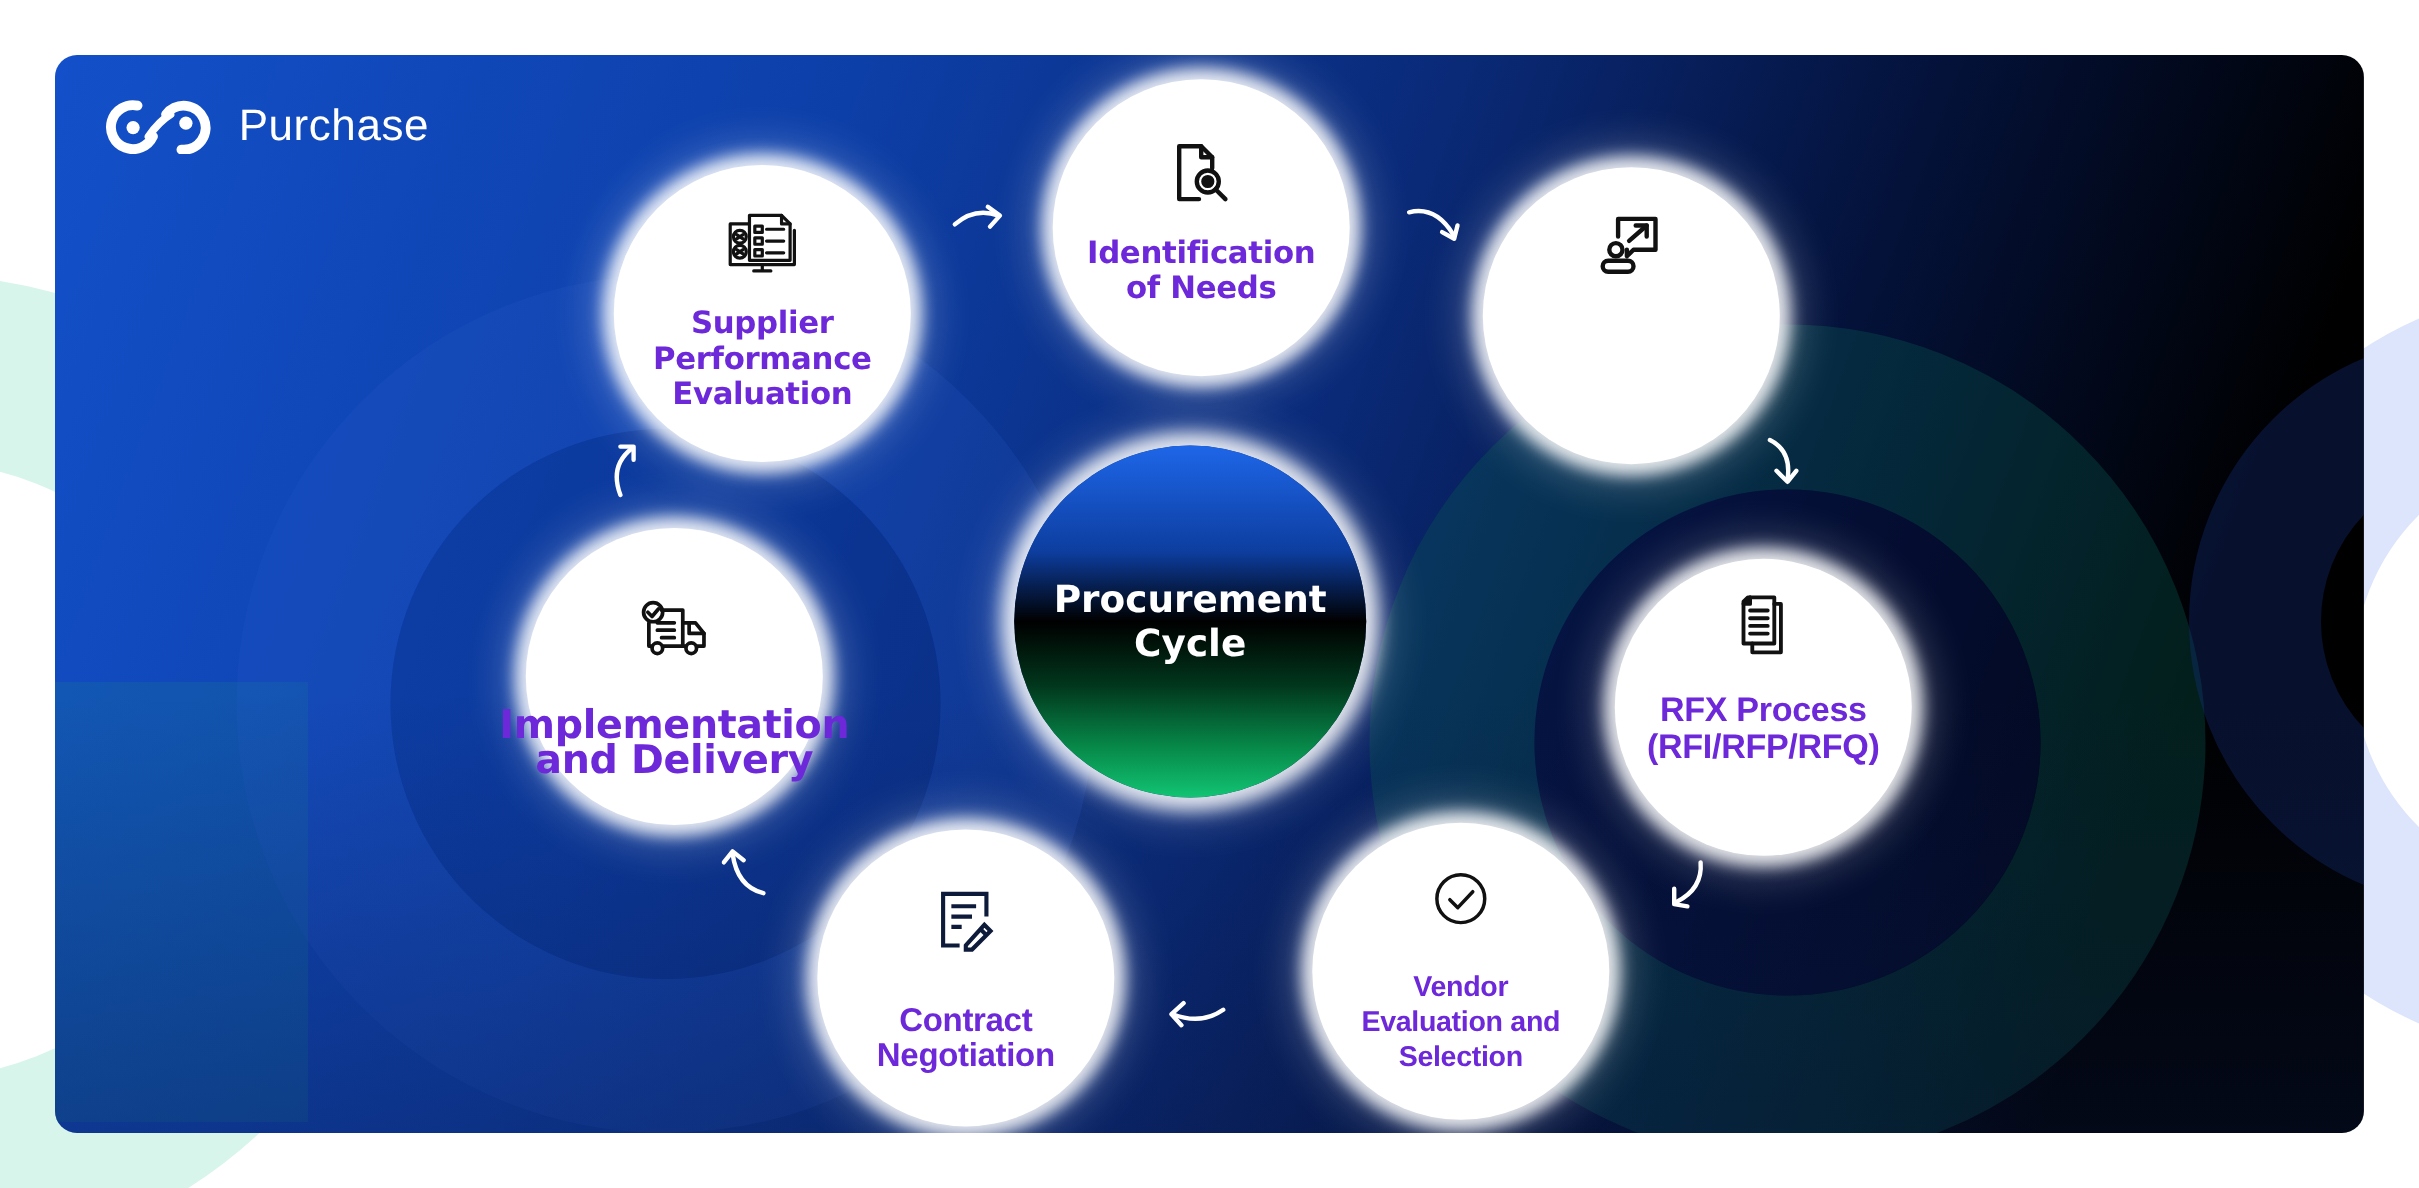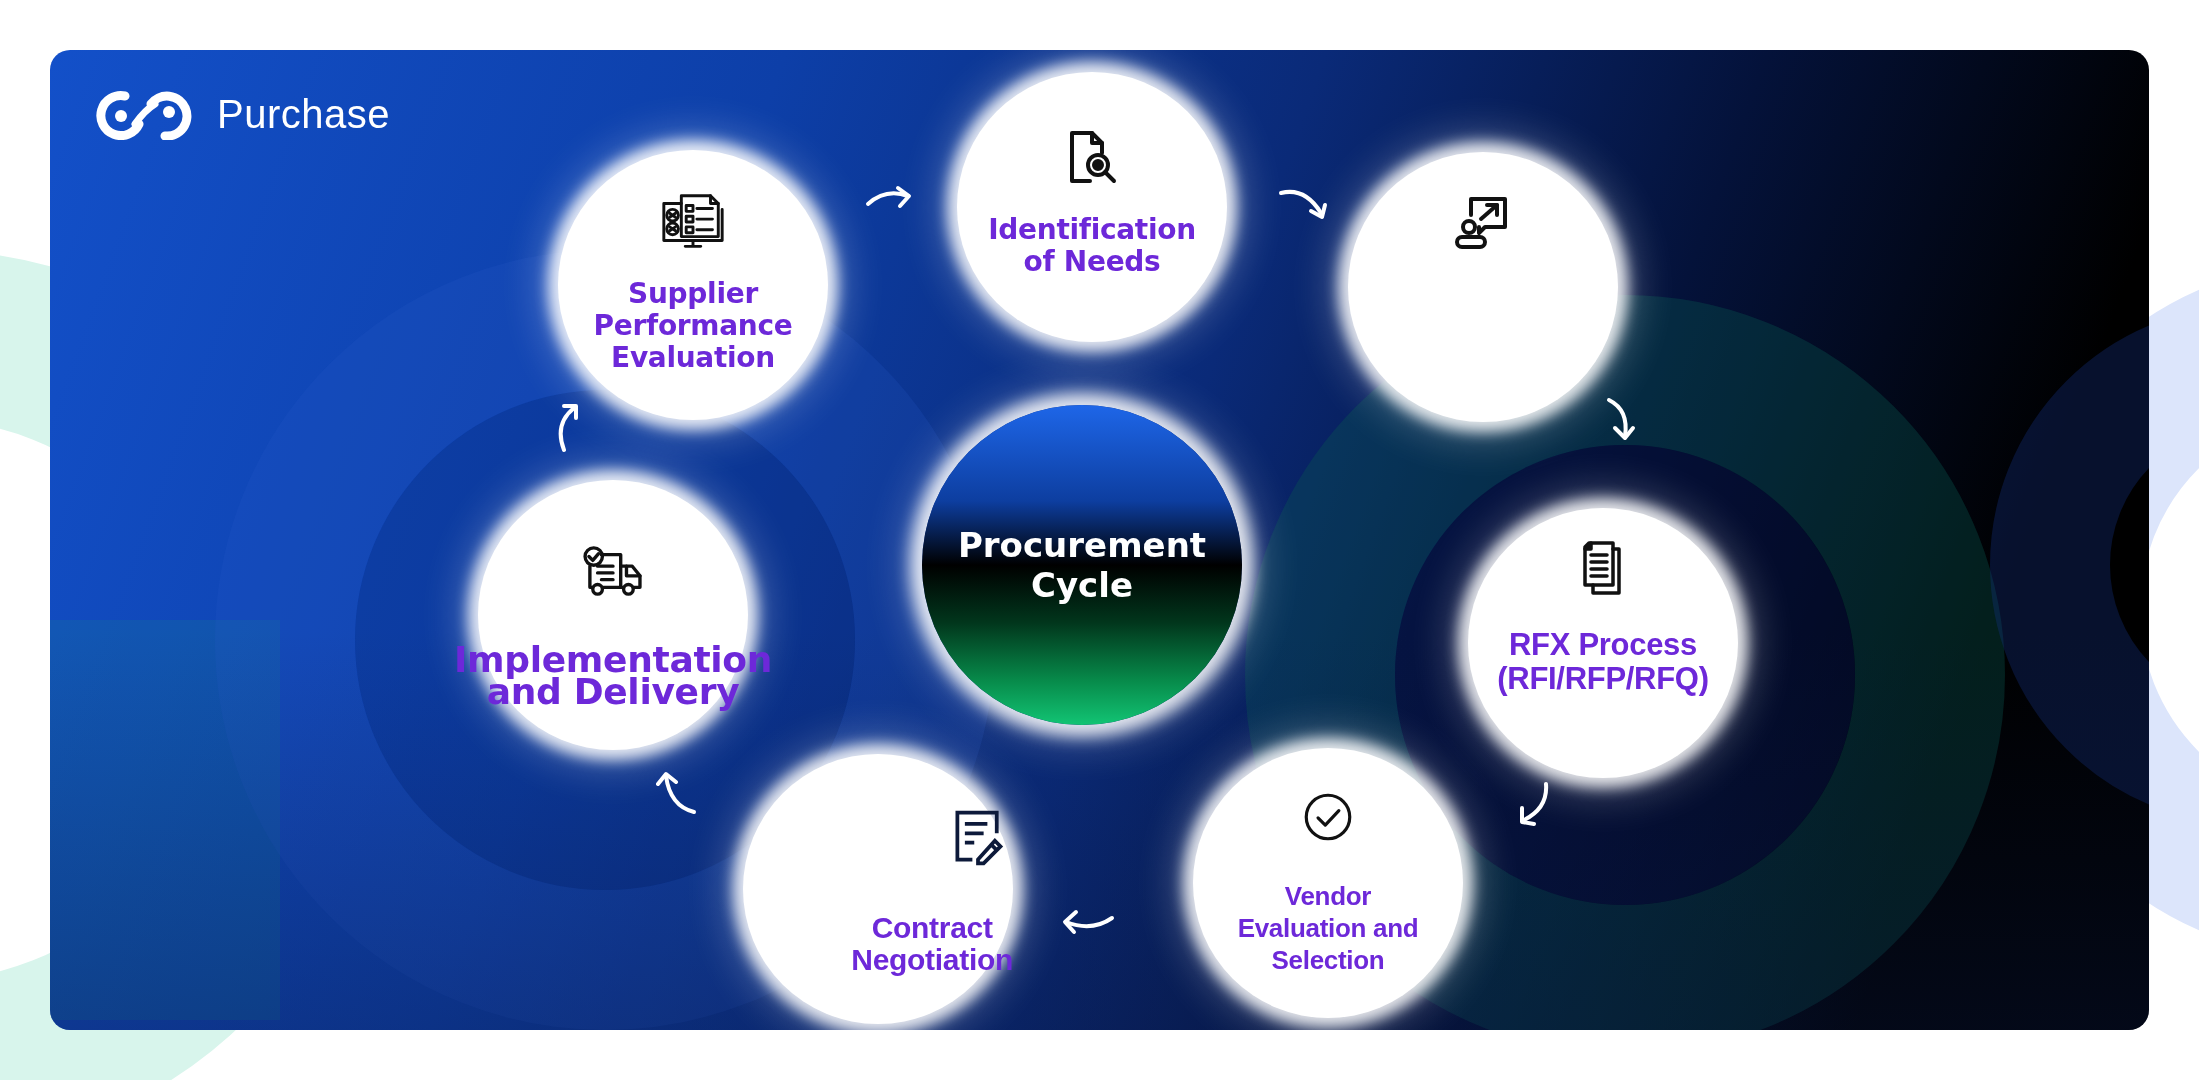--- a/index.html
+++ b/index.html
@@ -166,21 +166,21 @@
     <svg width="58" height="58" viewBox="0 0 64 64" fill="none" stroke="#111" stroke-width="3.5" stroke-linejoin="round" stroke-linecap="round">
       <circle cx="32" cy="32" r="24"></circle>
       <path d="M21 33 L29 41 L44 25"></path>
     </svg>
   </div>
   <div class="label" style="margin-top:28px; font-family:'Liberation Sans', sans-serif; font-size:26px;">Vendor
 Evaluation and
 Selection</div>
 </div>
 
-<div class="step" style="left:743px; top:754px; padding-top:48px;align-items:flex-end;">
+<div class="step" style="left:743px; top:754px; padding-top:48px;">
   <div class="icon">
     <svg width="60" height="60" viewBox="0 0 64 64" fill="none" stroke="#0d1a3a" stroke-width="4" stroke-linejoin="miter" stroke-linecap="butt">
       <path d="M26 56 H10 V6 H52 V28"></path>
       <path d="M18 18 H42 M18 28 H38 M18 38 H28"></path>
       <path d="M32 56 L50 36 L56 42 L38 60 H32 Z"></path>
       <path d="M46 40 L52 46"></path>
     </svg>
   </div>
   <div class="label" style="margin-top:40px; font-family:'Liberation Sans', sans-serif; font-size:30px;">Contract
 Negotiation</div>

